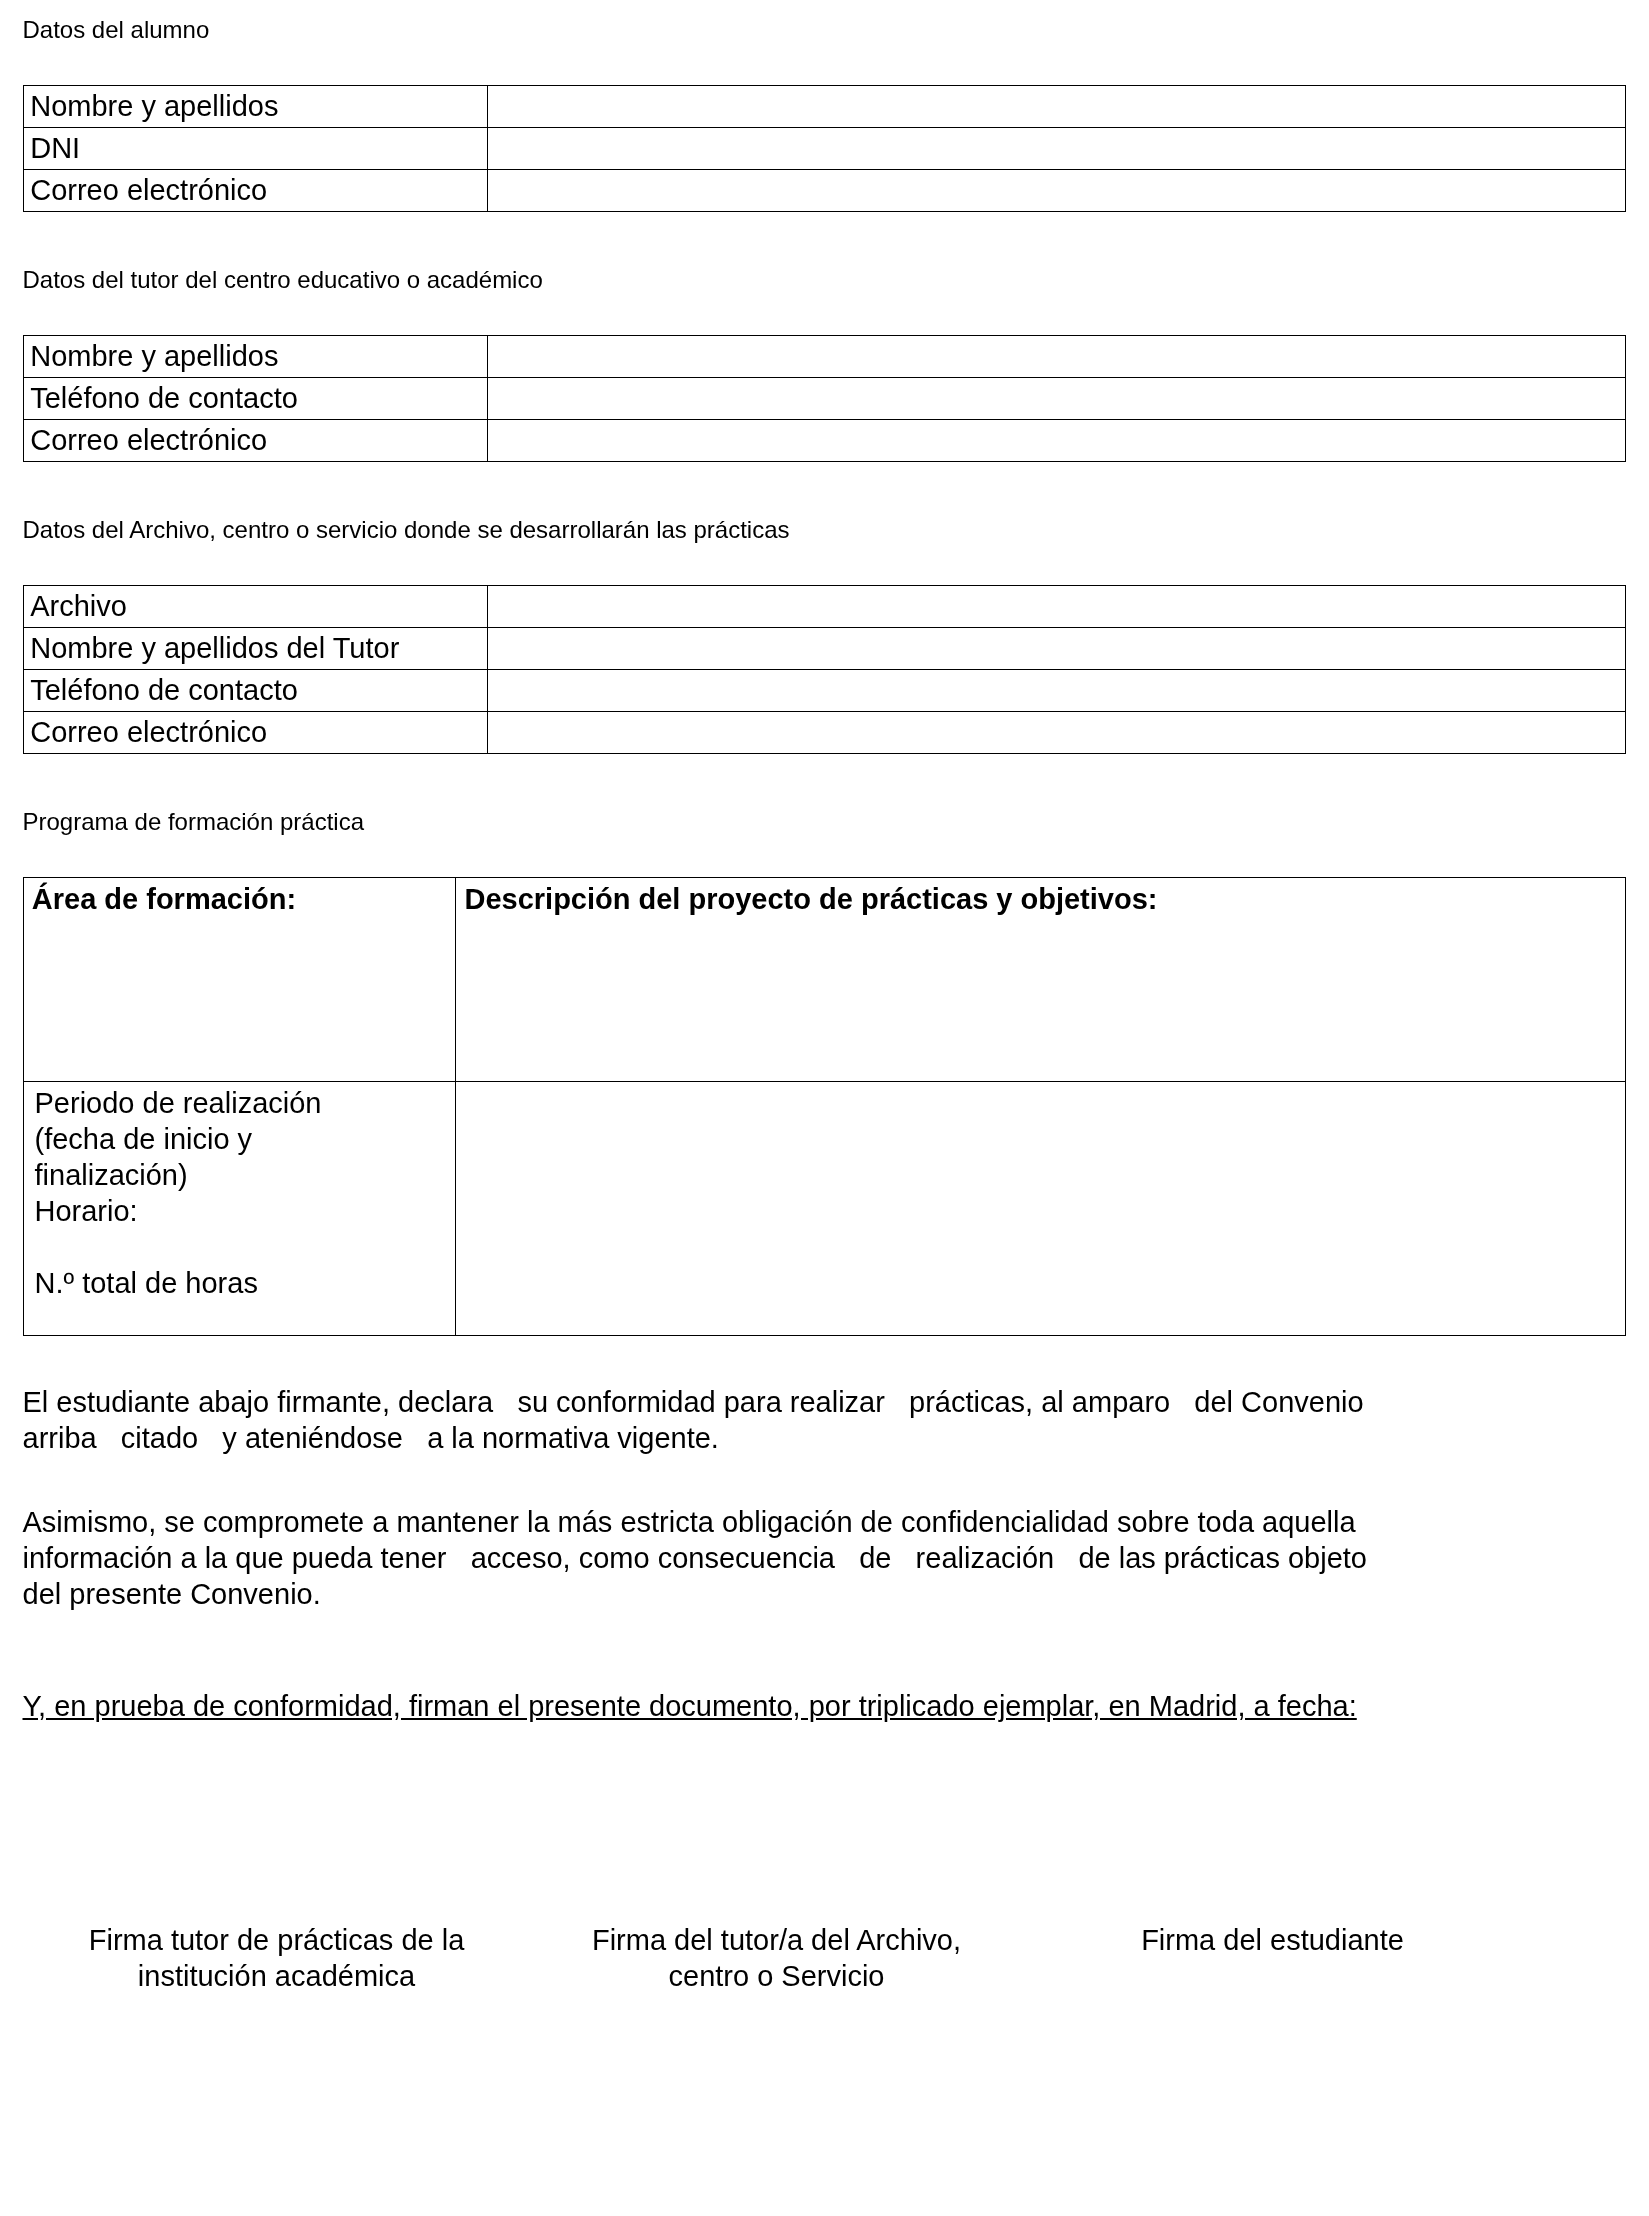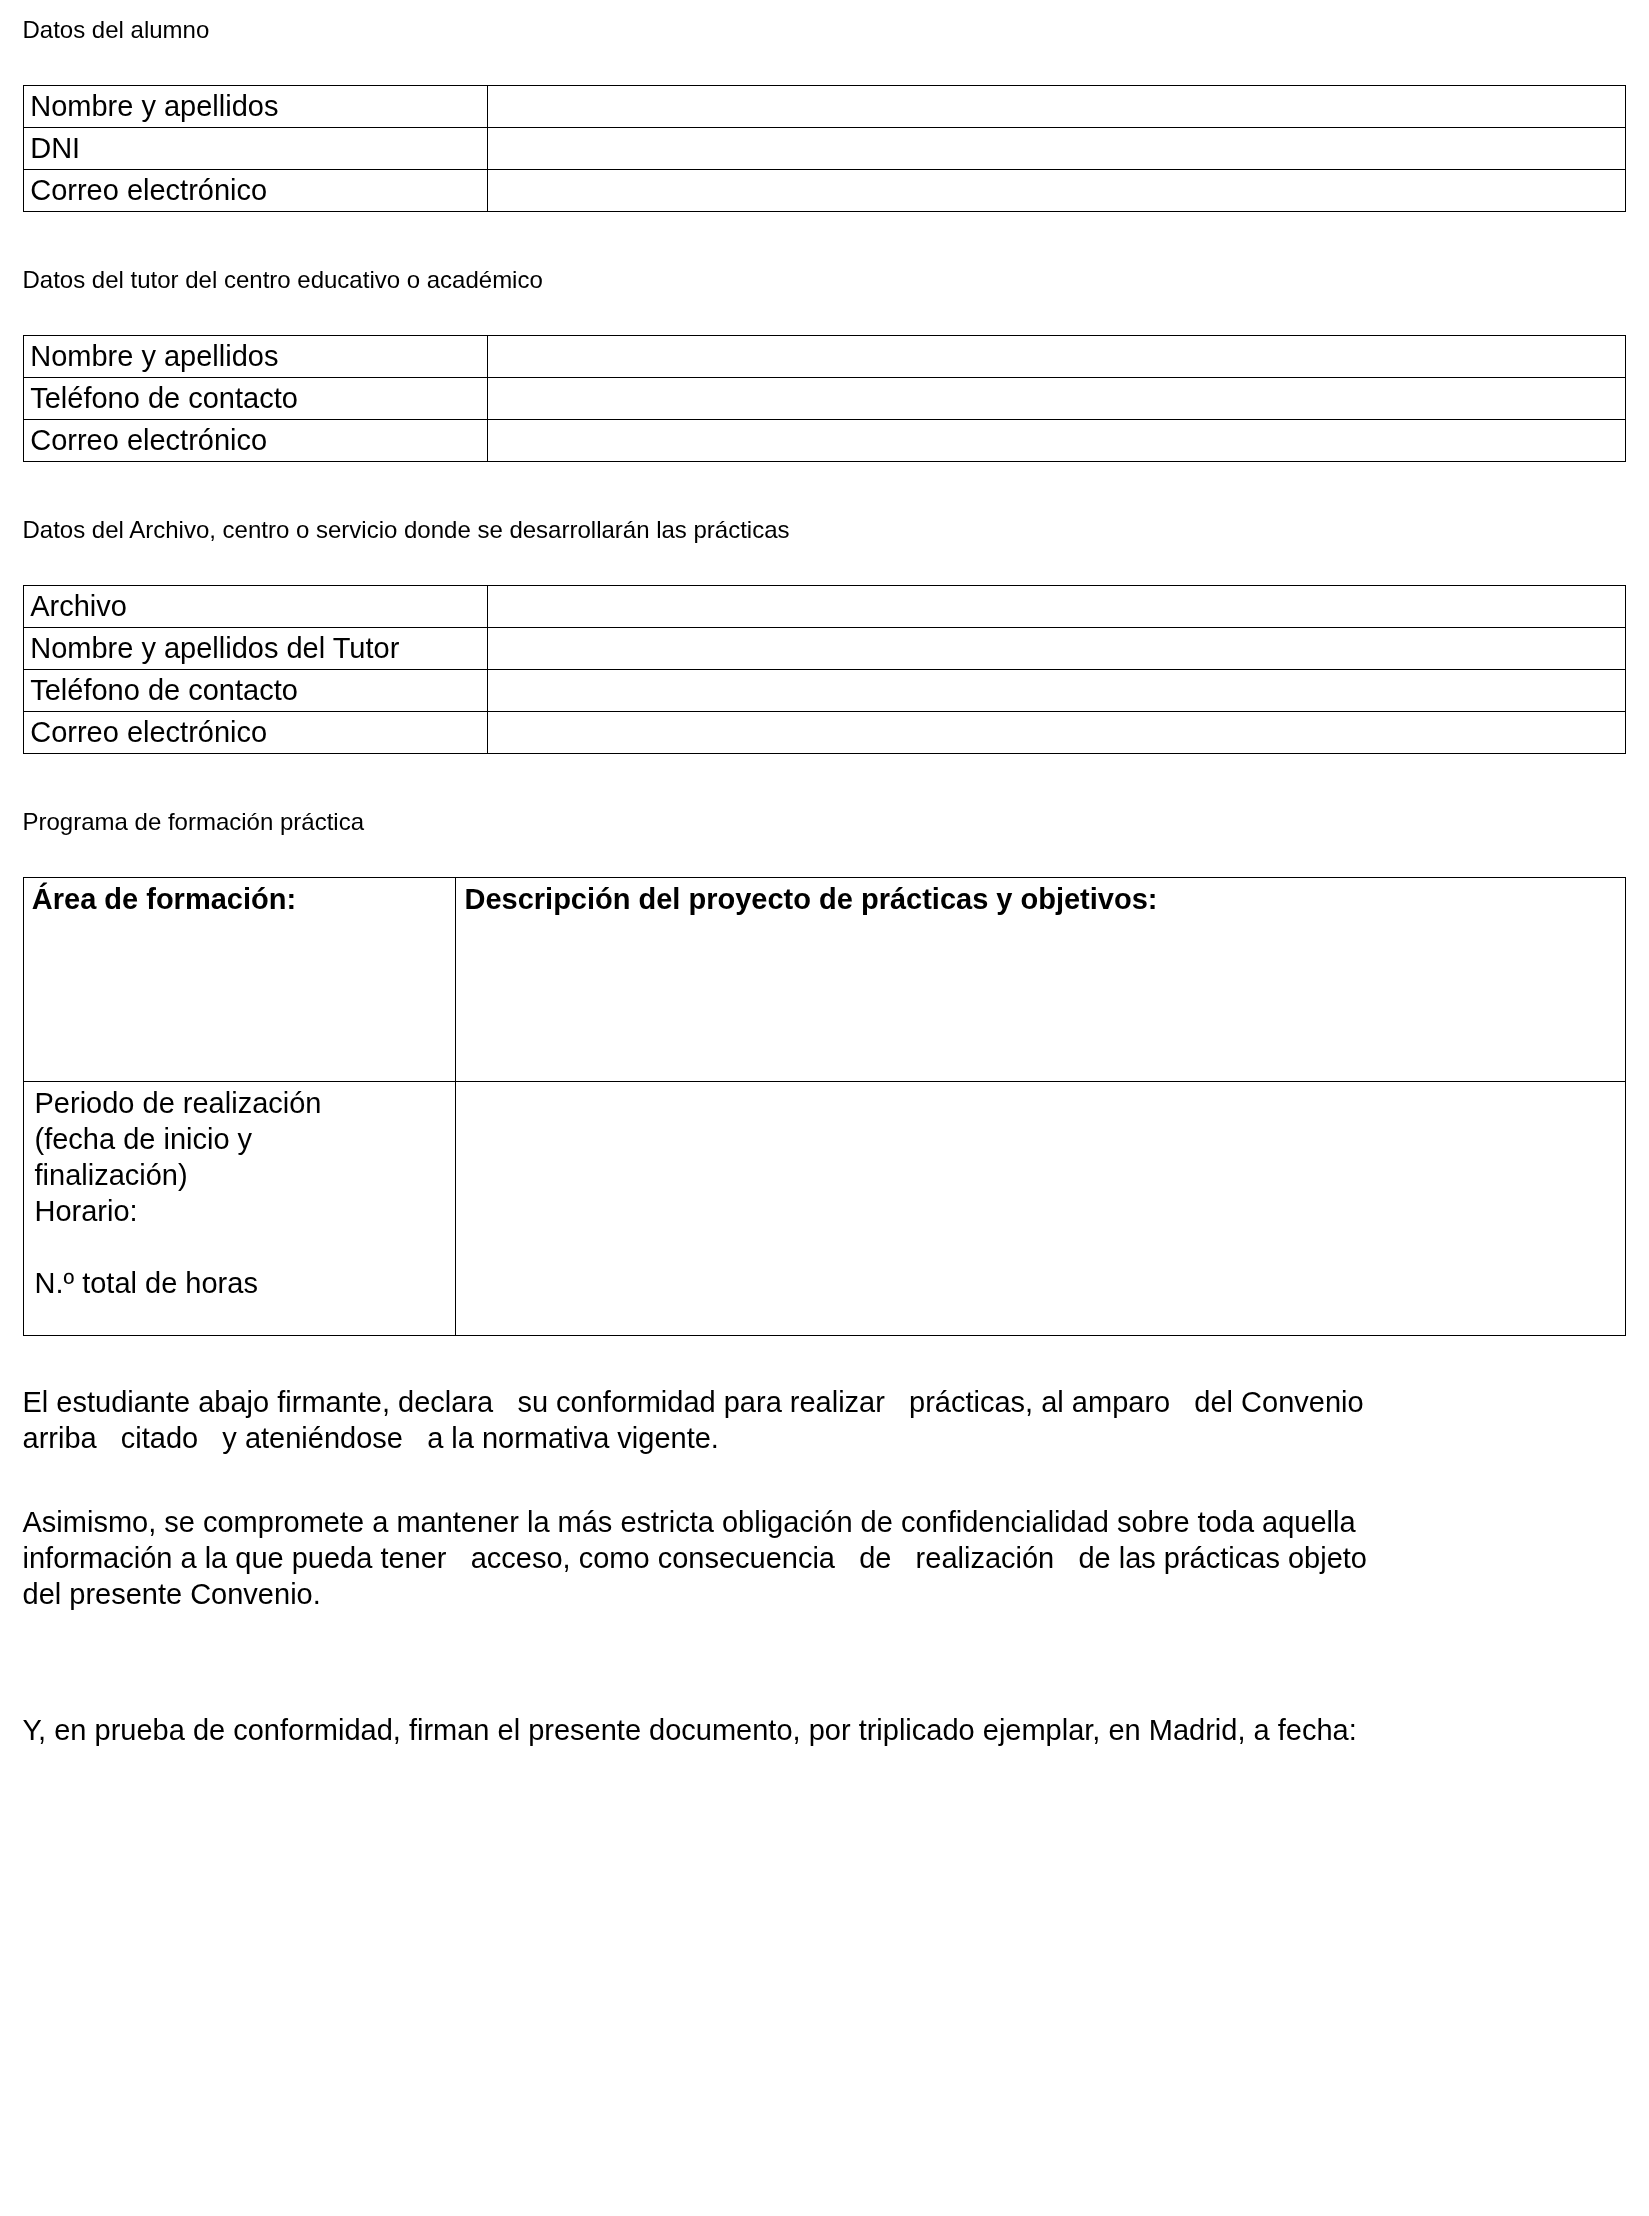--- a/index.html
+++ b/index.html
@@ -44,21 +44,21 @@
     overflow: hidden;
   }
   .program-table td.label-col { width: 27%; }
   .program-table tr.row-area td { height: 204px; font-weight: bold; }
   .program-table tr.row-periodo td { height: 254px; padding-left: 11px; }
 
   .paragraph {
     white-space: pre-wrap;
     margin-top: 48px;
   }
-  .paragraph.fecha { margin-top: 100px; }
+  .paragraph.fecha { margin-top: 76px; text-decoration: underline; }
 
   .signatures {
     display: flex;
     margin-top: 198px;
     padding-left: 33px;
   }
   .sig {
     text-align: center;
     white-space: pre-line;
   }
@@ -150,15 +150,22 @@
 
   <div class="paragraph">El estudiante abajo firmante, declara   su conformidad para realizar   prácticas, al amparo   del Convenio
 arriba   citado   y ateniéndose   a la normativa vigente.</div>
 
   <div class="paragraph">Asimismo, se compromete a mantener la más estricta obligación de confidencialidad sobre toda aquella
 información a la que pueda tener   acceso, como consecuencia   de   realización   de las prácticas objeto
 del presente Convenio.</div>
 
   <div class="paragraph fecha">Y, en prueba de conformidad, firman el presente documento, por triplicado ejemplar, en Madrid, a fecha:</div>
 
+  <div class="signatures">
+    <div class="sig sig-1">Firma tutor de prácticas de la
+institución académica</div>
+    <div class="sig sig-2">Firma del tutor/a del Archivo,
+centro o Servicio</div>
+    <div class="sig sig-3">Firma del estudiante</div>
+  </div>
 
 </div>
 
 
 </body></html>

